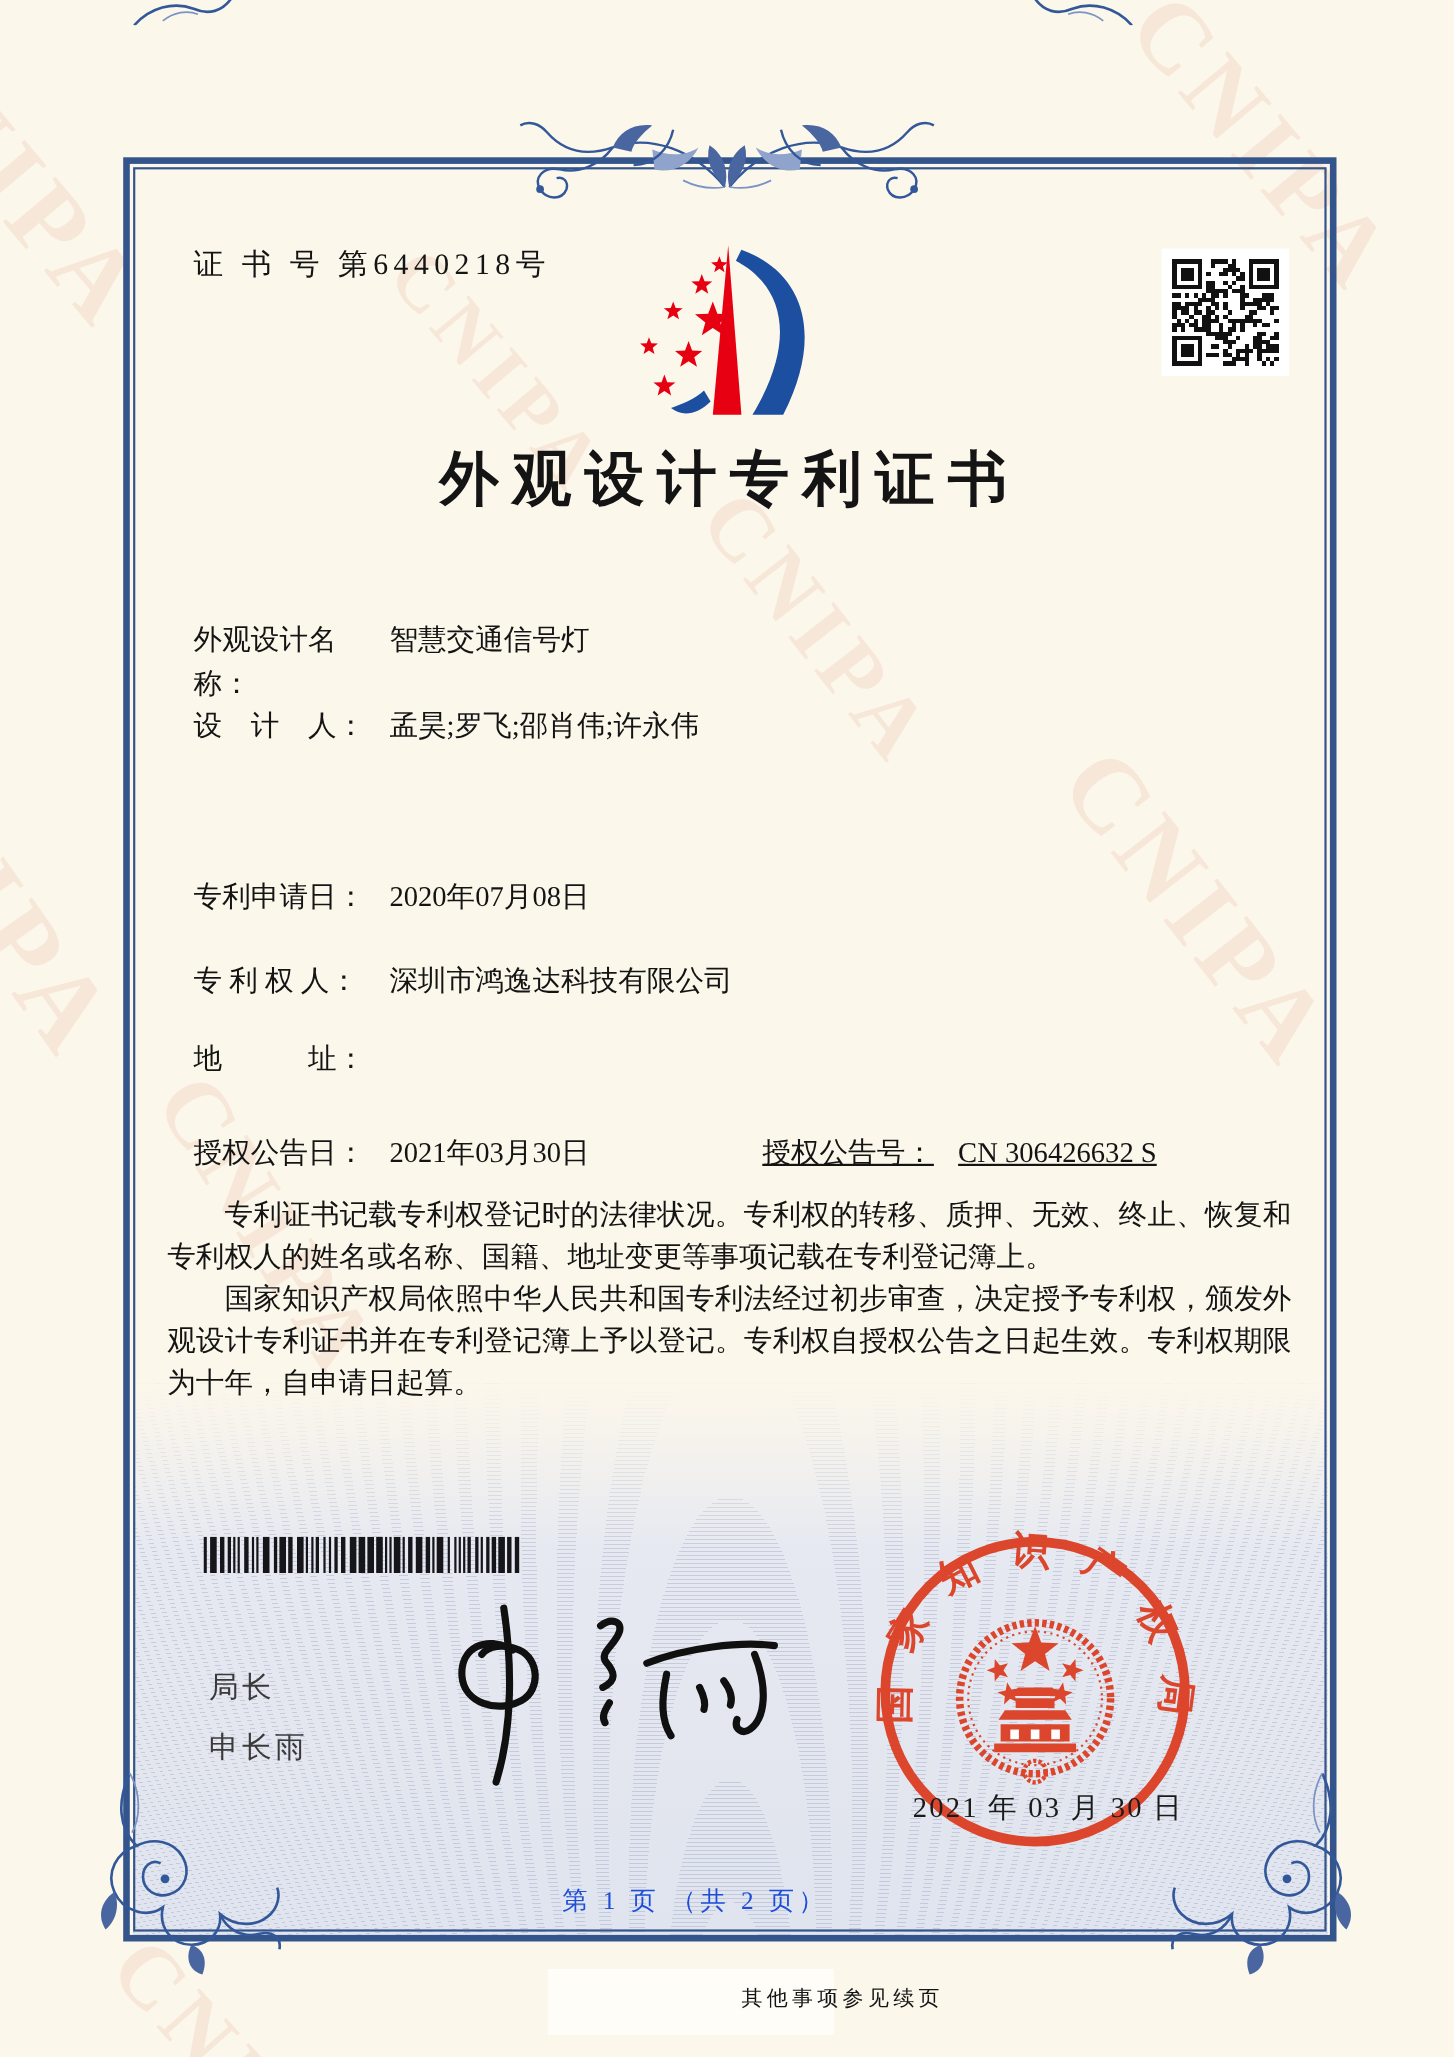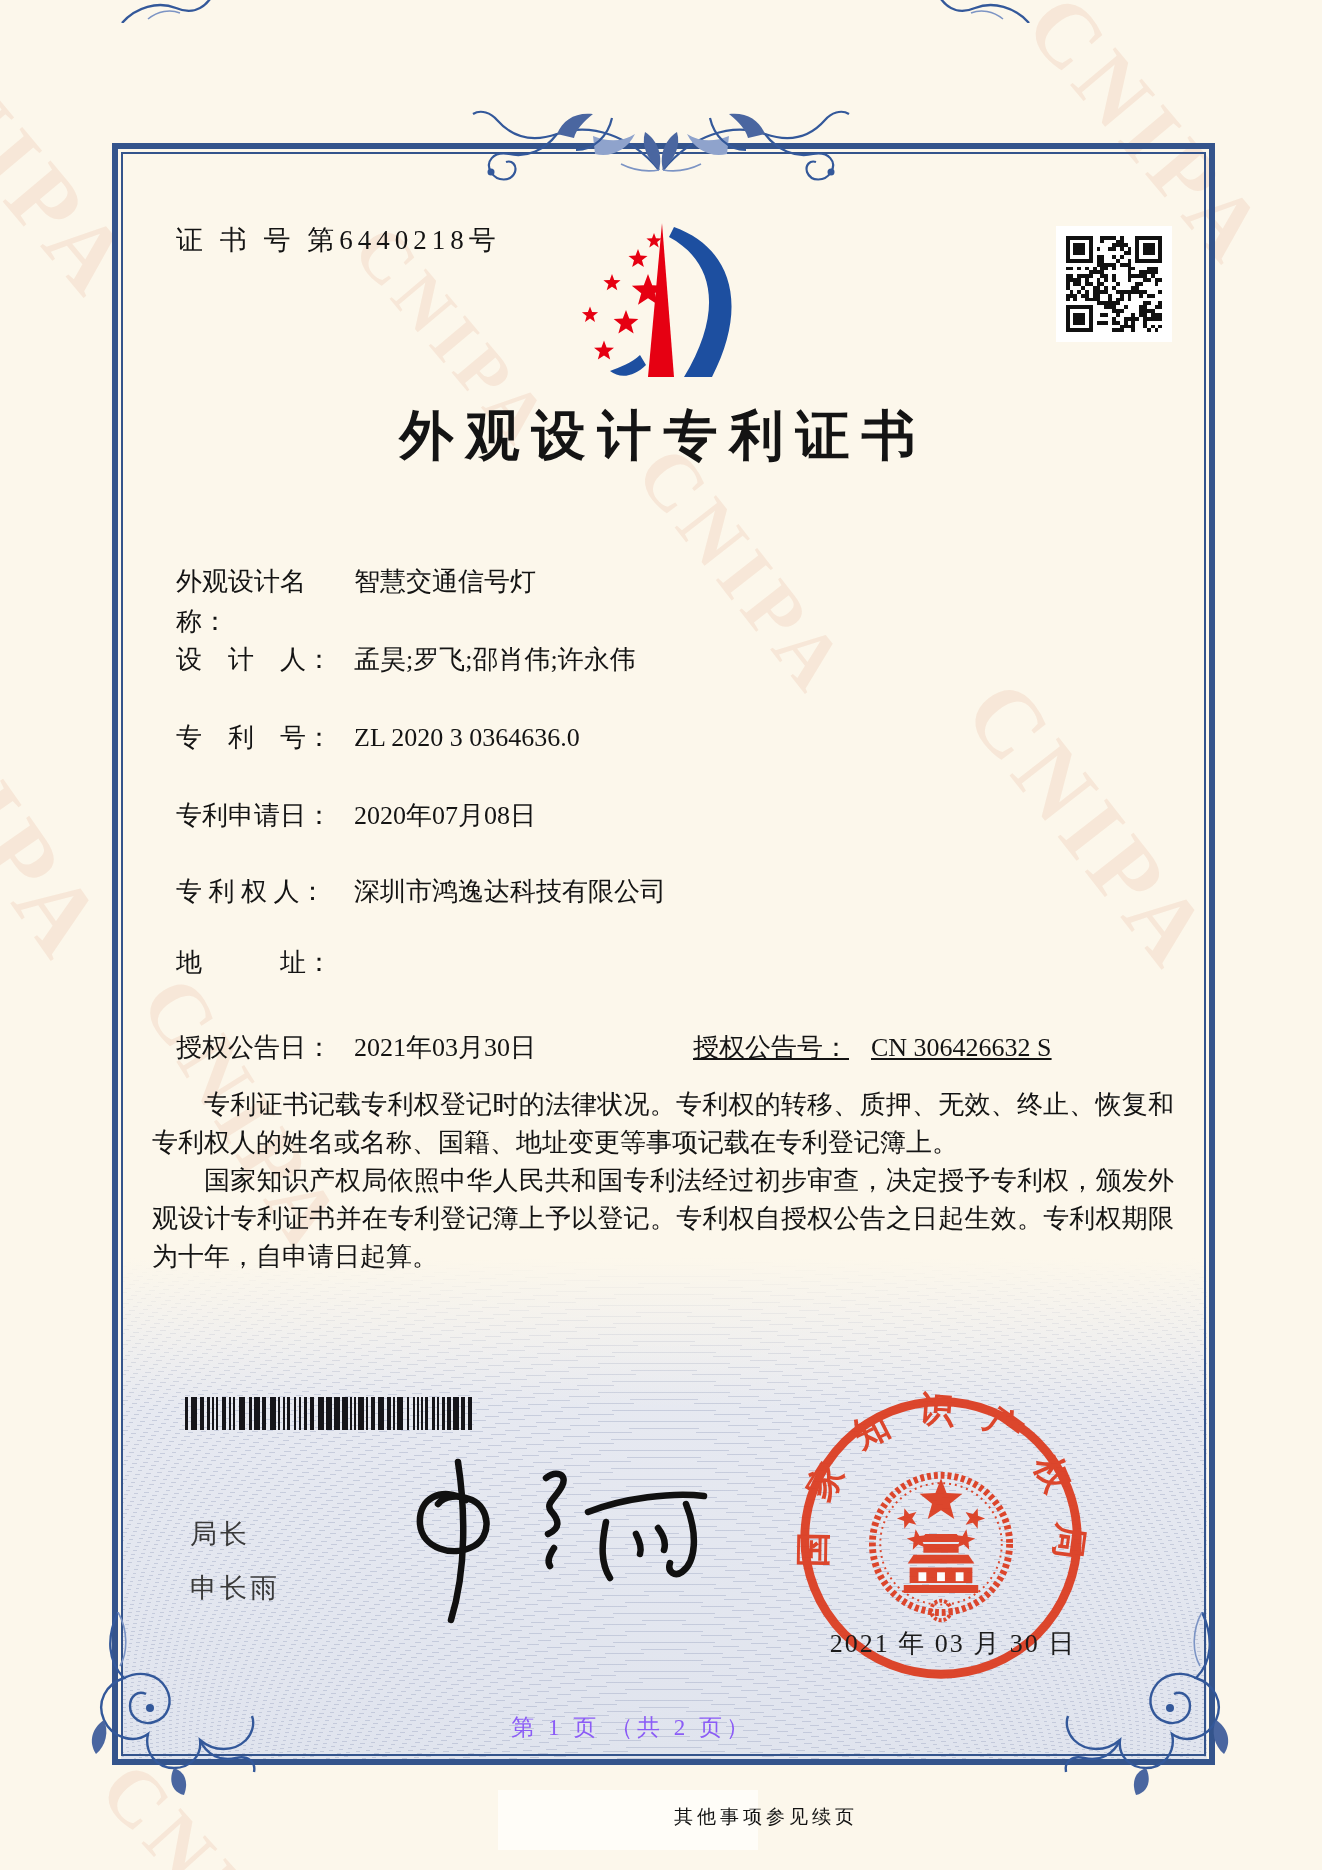--- a/index.html
+++ b/index.html
@@ -76,21 +76,21 @@
   .signature{ position:absolute; z-index:4; left:388px; top:1448px; }
   
   .seal{ position:absolute; z-index:4; left:794px; top:1391px; opacity:0.93; }
   .seal-date{
     position:absolute; z-index:5; left:820px; top:1626px; width:266px;
     text-align:center; font-size:26px; letter-spacing:2px; color:#1b1b1b;
   }
   
   .page-indicator{
     position:absolute; z-index:3; left:112px; top:1712px; width:1040px;
-    text-align:center; font-size:23px; letter-spacing:4px; color:#8b5cf6;
+    text-align:center; font-size:23px; letter-spacing:4px; color:#1d4ed8;
   }
   .footer-box{
     position:absolute; z-index:3; left:498px; top:1790px; width:260px; height:60px;
     background:#fffdf8;
   }
   .footer-note{
     position:absolute; z-index:4; left:398px; top:1804px; width:460px;
     text-align:right; font-size:19px; letter-spacing:4px;
   }
   
@@ -426,24 +426,20 @@
   <div class="doc-title">外观设计专利证书</div>
 
   <div class="row" style="top:640px;">
     <span class="lbl">设　计　人：</span>
     <span class="val">孟昊;罗飞;邵肖伟;许永伟</span>
   </div>
   <div class="row" style="top:562px;">
     <span class="lbl">外观设计名称：</span>
     <span class="val">智慧交通信号灯</span>
   </div>
-  <div class="row" style="top:718px;">
-    <span class="lbl">专　利　号：</span>
-    <span class="val">ZL 2020 3 0364636.0</span>
-  </div>
   <div class="row" style="top:796px;">
     <span class="lbl">专利申请日：</span>
     <span class="val">2020年07月08日</span>
   </div>
   <div class="row" style="top:872px;">
     <span class="lbl">专 利 权 人：</span>
     <span class="val">深圳市鸿逸达科技有限公司</span>
   </div>
   <div class="row row-addr" style="top:943px;">
     <span class="lbl">地　　　址：</span>

